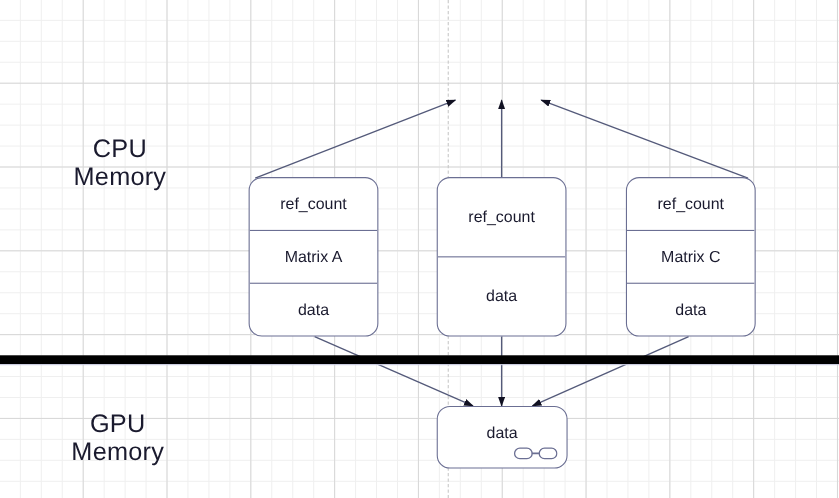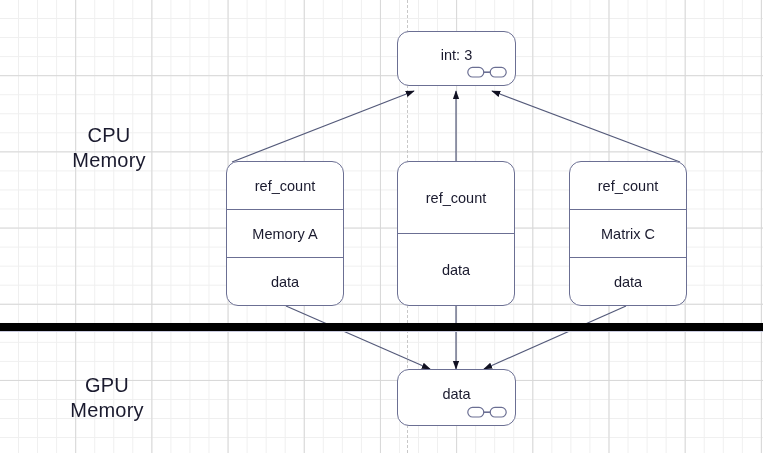--- a/index.html
+++ b/index.html
@@ -33,21 +33,21 @@
     top: 0;
     width: 763px;
     height: 453px;
     pointer-events: none;
   }
 
   
   .region-label {
     position: absolute;
     color: #1a1a2e;
-    font-size: 20px;
+    font-size: 23px;
     line-height: 25px;
     text-align: center;
     white-space: pre-line;
     letter-spacing: 0.2px;
   }
   #cpu-label { left: 44px; top: 123px; width: 130px; }
   #gpu-label { left: 18px; top: 373px; width: 130px; padding-left: 24px; }
 
   
   .node {
@@ -147,32 +147,24 @@
 
     <line x1="626" y1="306" x2="484" y2="369" stroke="#545a7a" stroke-width="1.2" marker-end="url(#arrowhead)"></line>
   </svg>
 
   <div class="region-label" id="cpu-label">CPU
 Memory</div>
 
   <div class="region-label" id="gpu-label">GPU
 Memory</div>
 
-  <div class="node simple-node" id="node-refcount-value" style="left:397px; top:31px; width:119px; height:55px;">
-    <span class="node-text">int: 3</span>
-    <svg class="link-badge" viewBox="0 0 40 13" xmlns="http://www.w3.org/2000/svg">
-      <rect x="0.8" y="1.4" width="16" height="9.6" rx="4.8" fill="#ffffff" stroke="#6b6f93" stroke-width="1.2"></rect>
-      <rect x="23.2" y="1.4" width="16" height="9.6" rx="4.8" fill="#ffffff" stroke="#6b6f93" stroke-width="1.2"></rect>
-      <line x1="16.4" y1="6.2" x2="23.6" y2="6.2" stroke="#6b6f93" stroke-width="1.6"></line>
-    </svg>
-  </div>
 
   <div class="node matrix-node" id="node-matrix-a" style="left:226px; top:161px; width:118px; height:145px;">
     <div class="cell">ref_count</div>
-    <div class="cell">Memory A</div>
+    <div class="cell">Matrix A</div>
     <div class="cell">data</div>
   </div>
 
   <div class="node matrix-node" id="node-matrix-b" style="left:397px; top:161px; width:118px; height:145px;">
     <div class="cell">ref_count</div>
     <div class="cell">data</div>
   </div>
 
   <div class="node matrix-node" id="node-matrix-c" style="left:569px; top:161px; width:118px; height:145px;">
     <div class="cell">ref_count</div>

